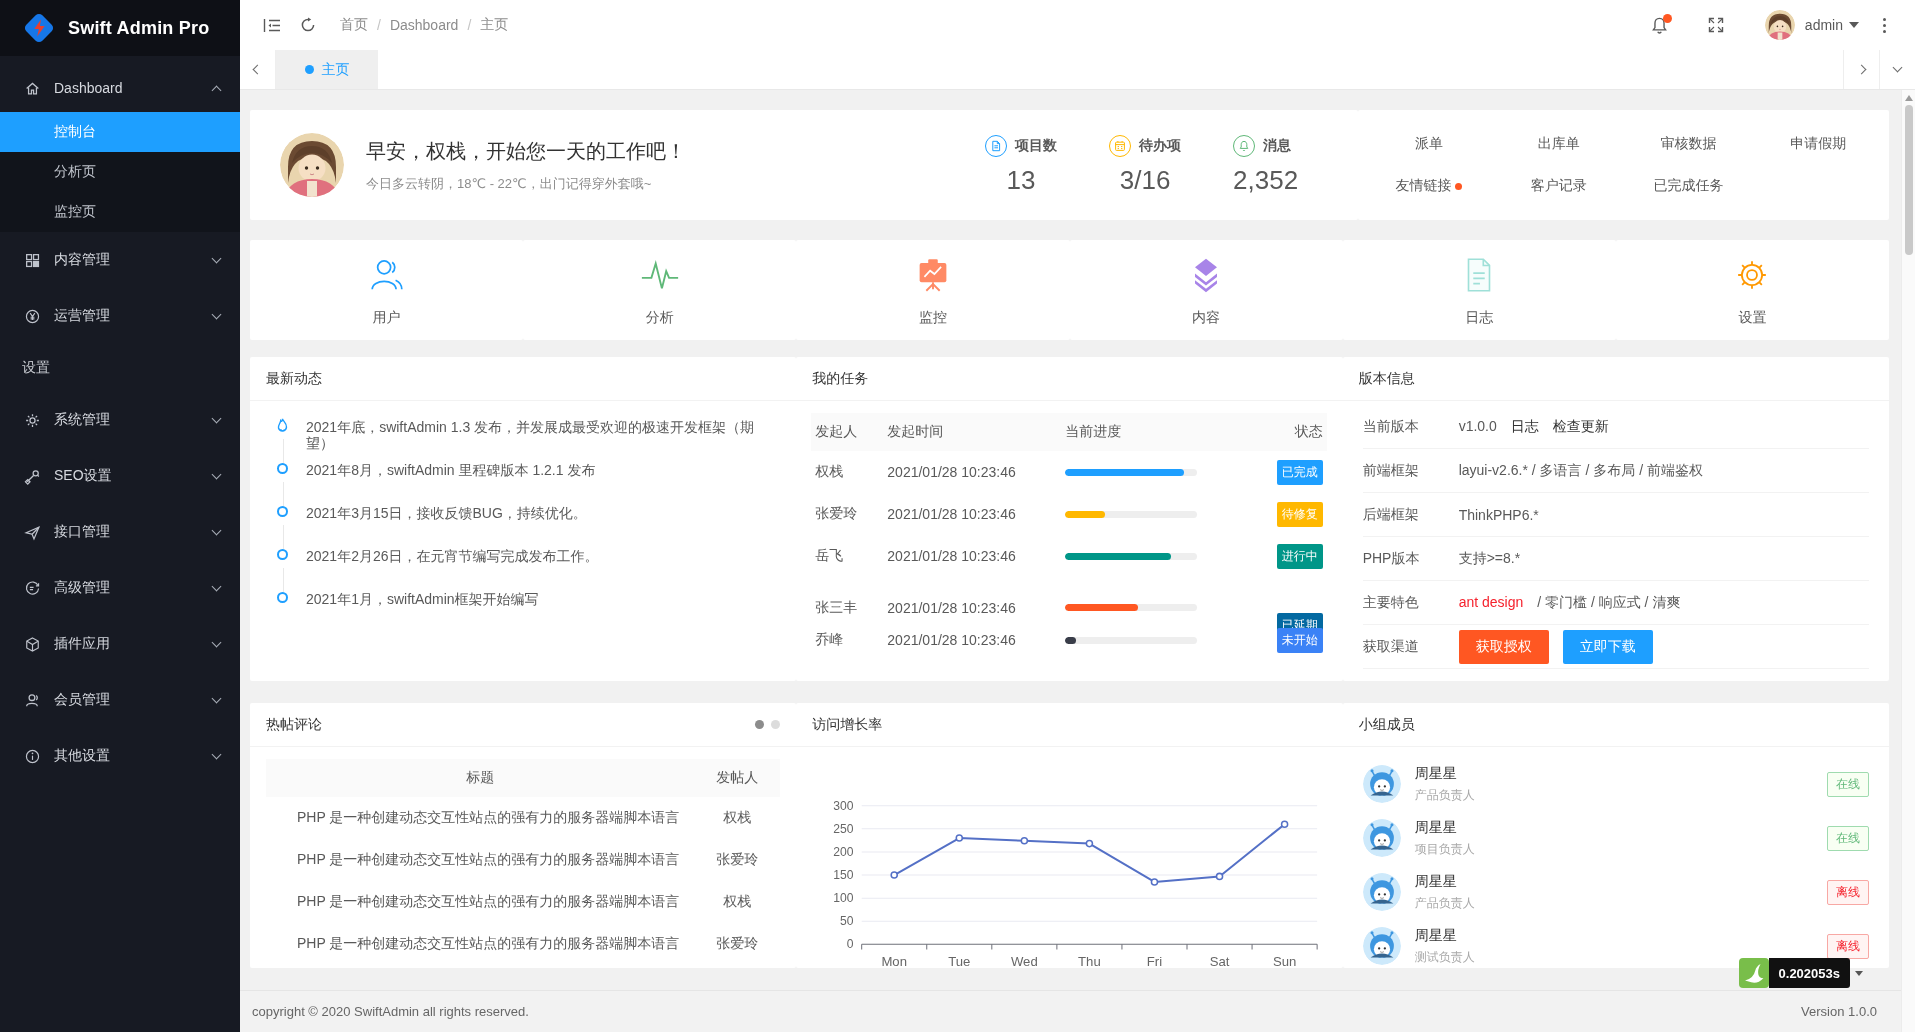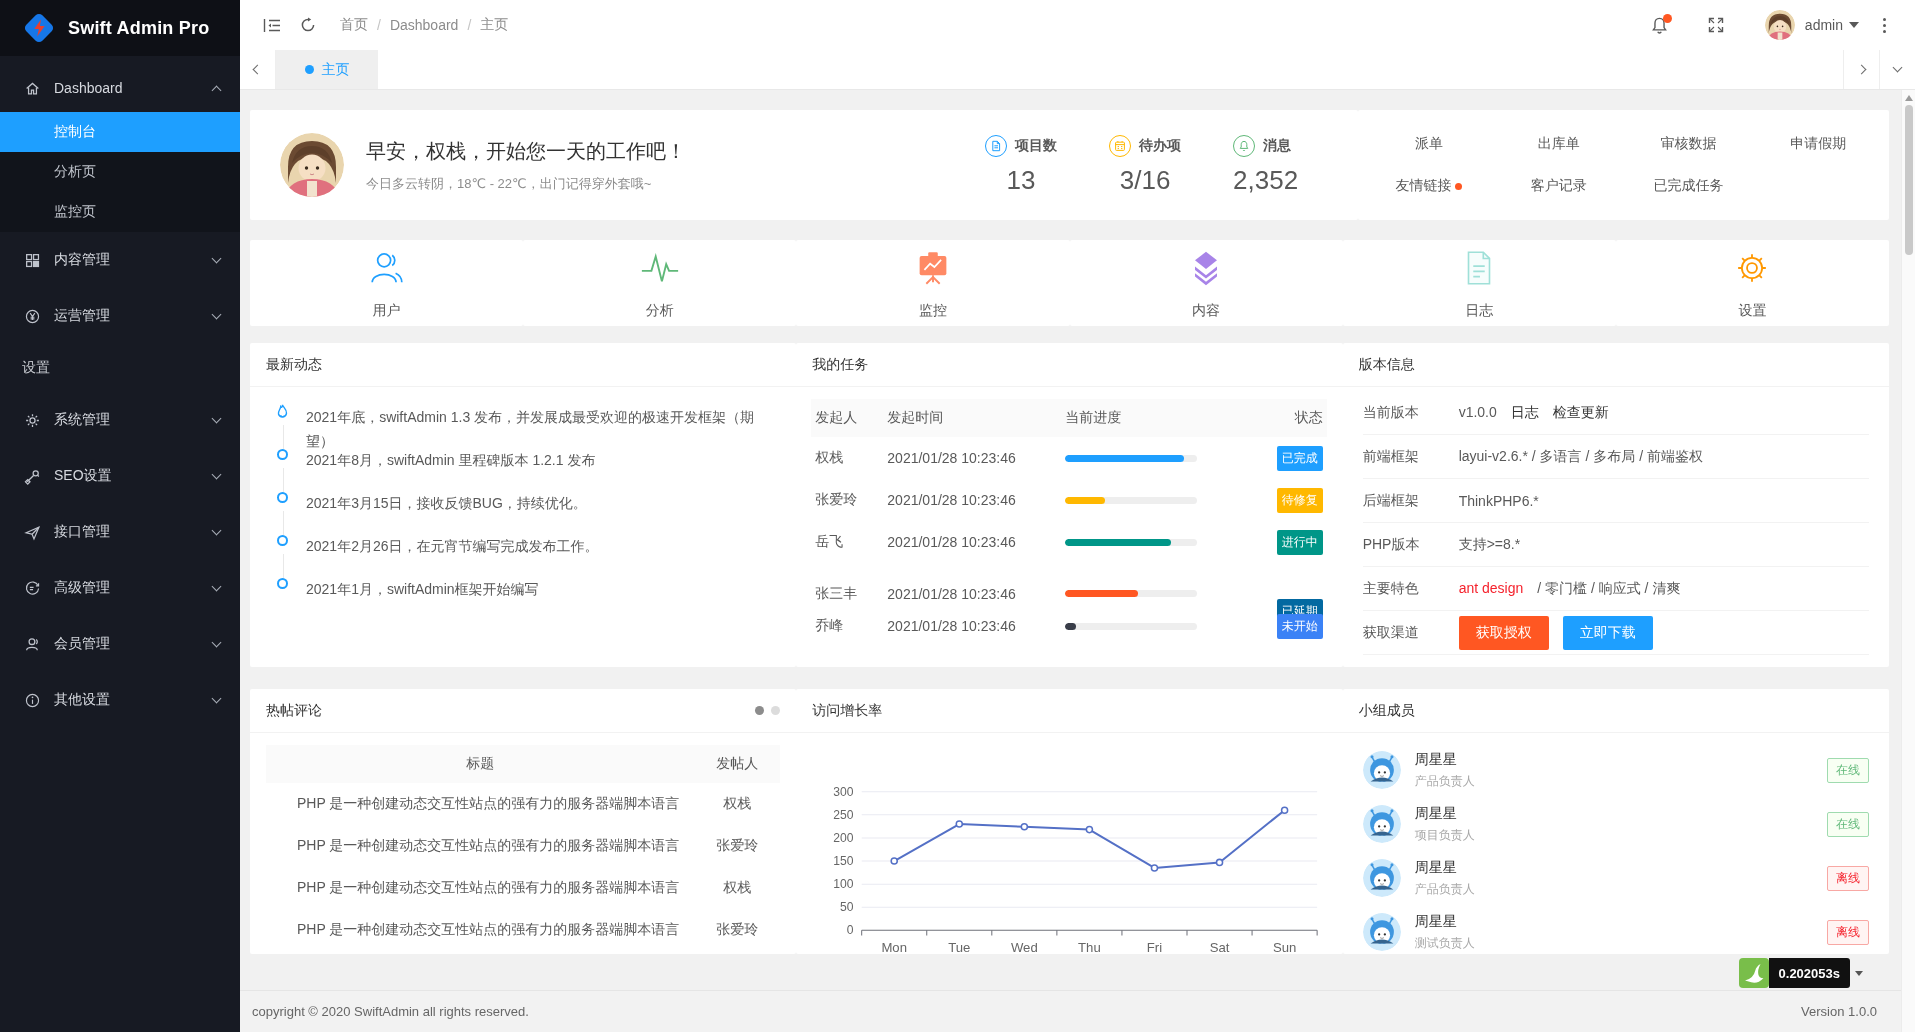--- a/index.html
+++ b/index.html
@@ -73,34 +73,34 @@
   .stat { text-align:center; }
   .stat-top { display:flex; align-items:center; gap:8px; color:#595959; font-size:14px;font-weight:bold; }
   .stat-ico { width:22px; height:22px; border-radius:50%; border:1px solid; display:flex; align-items:center; justify-content:center; }
   .stat-ico svg { width:12px; height:12px; }
   .stat-val { font-size:26px; color:#595959; margin-top:8px; }
   .links-card { flex:1; padding:16px 6px; display:grid; grid-template-columns:repeat(4,1fr); row-gap:24px; align-content:center; }
   .ql-cell { text-align:center; color:#595959; font-size:14px; cursor:pointer; position:relative; }
   .ql-dot { display:inline-block; width:7px; height:7px; border-radius:50%; background:#FF5722; margin-left:4px; vertical-align:middle; }
 
   
-  .row2 { height:86px; margin-bottom:17px; }
+  .row2 { height:100px; margin-bottom:17px; }
   .shortcut { flex:1; display:flex; flex-direction:column; align-items:center; justify-content:center; gap:10px; cursor:pointer; }
   .shortcut svg { width:42px; height:42px; }
   .shortcut-label { color:#595959; font-size:14px; }
 
   
   .row3 { height:324px; margin-bottom:22px; }
   .row3 > .card, .row4 > .card { flex:1 1 0; min-width:0; }
   .news-body { padding:18px 20px 0 20px; }
   .tl-item { position:relative; padding-left:36px; height:43px; font-size:14px; color:#595959; }
   .tl-item .tl-dot { position:absolute; left:7px; top:1px; width:11px; height:11px; border:2px solid #1E9FFF; border-radius:50%; background:#fff; }
   .tl-item .tl-flame { position:absolute; left:3px; top:-2px; width:19px; height:19px; }
   .tl-item .tl-line { position:absolute; left:13px; top:20px; height:26px; width:1px; background:#E8E8E8; }
-  .tl-text { display:block; line-height:24px; }
+  .tl-text { display:block; line-height:16px; }
 
   
   .tasks-body { padding:12px 16px 0 15px; }
   .t-grid { display:grid; grid-template-columns:72px 178px 1fr 64px; align-items:center; }
   .t-head { background:#FAFAFA; height:38px; color:#595959; }
   .t-head > div { padding:0 4px; }
   .t-row { height:42px; color:#595959; }
   .t-row > div { padding:0 4px; }
   .bar-track { width:132px; height:7px; border-radius:4px; background:#EEE; overflow:hidden; }
   .bar-fill { height:100%; border-radius:4px; }
@@ -245,20 +245,30 @@
         </div>
         <div class="menu-item">
           <span class="menu-icon">
             <svg viewBox="0 0 16 16" fill="none" stroke="currentColor" stroke-width="1.1">
               <path d="M13.2 5.2 A5.7 5.7 0 1 0 13.7 8"></path>
               <path d="M13.7 3 V5.5 H11.2"></path>
               <path d="M5.5 7 H9 M5.5 9 H8.5"></path>
             </svg>
           </span>
           <span class="menu-label">高级管理</span>
+          <i class="chev"></i>
+        </div>
+        <div class="menu-item">
+          <span class="menu-icon">
+            <svg viewBox="0 0 16 16" fill="none" stroke="currentColor" stroke-width="1.1">
+              <path d="M8 1.8 L13.4 4.8 V11.2 L8 14.2 L2.6 11.2 V4.8 Z"></path>
+              <path d="M2.8 5 L8 8 L13.2 5 M8 8 V14"></path>
+            </svg>
+          </span>
+          <span class="menu-label">插件应用</span>
           <i class="chev"></i>
         </div>
         <div class="menu-item">
           <span class="menu-icon">
             <svg viewBox="0 0 16 16" fill="none" stroke="currentColor" stroke-width="1.2">
               <circle cx="7.5" cy="5.3" r="2.7"></circle>
               <path d="M2.5 13.5 C2.5 9.8 12.5 9.8 12.5 13.5"></path>
               <path d="M11.5 3.4 a2.7 2.7 0 0 1 0 4.2"></path>
             </svg>
           </span>

